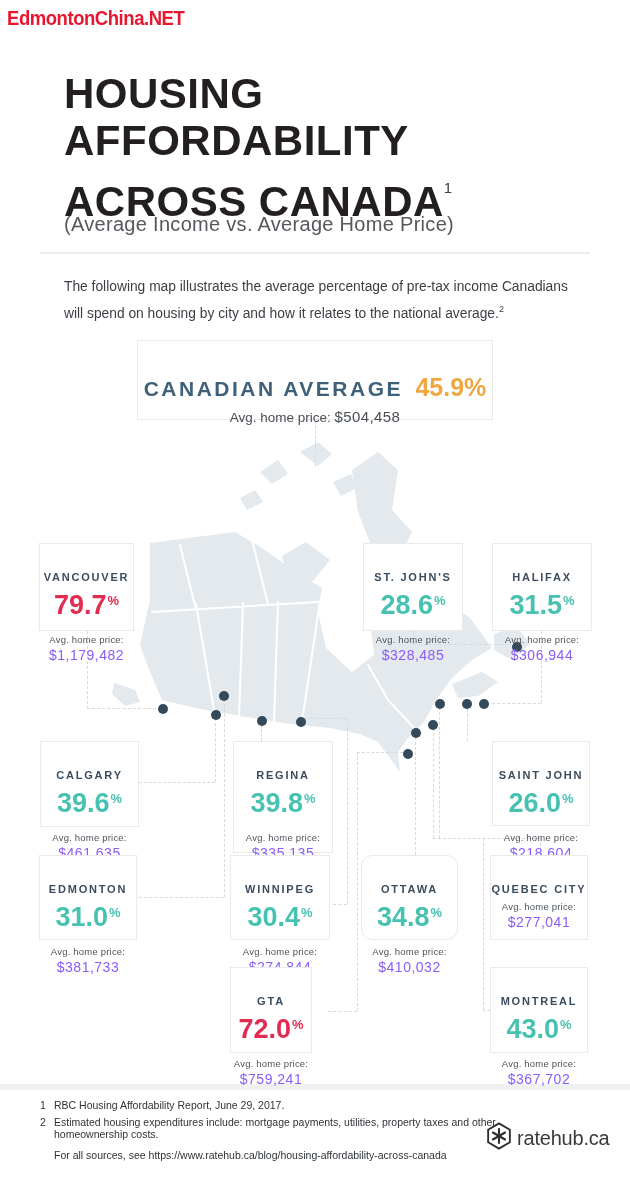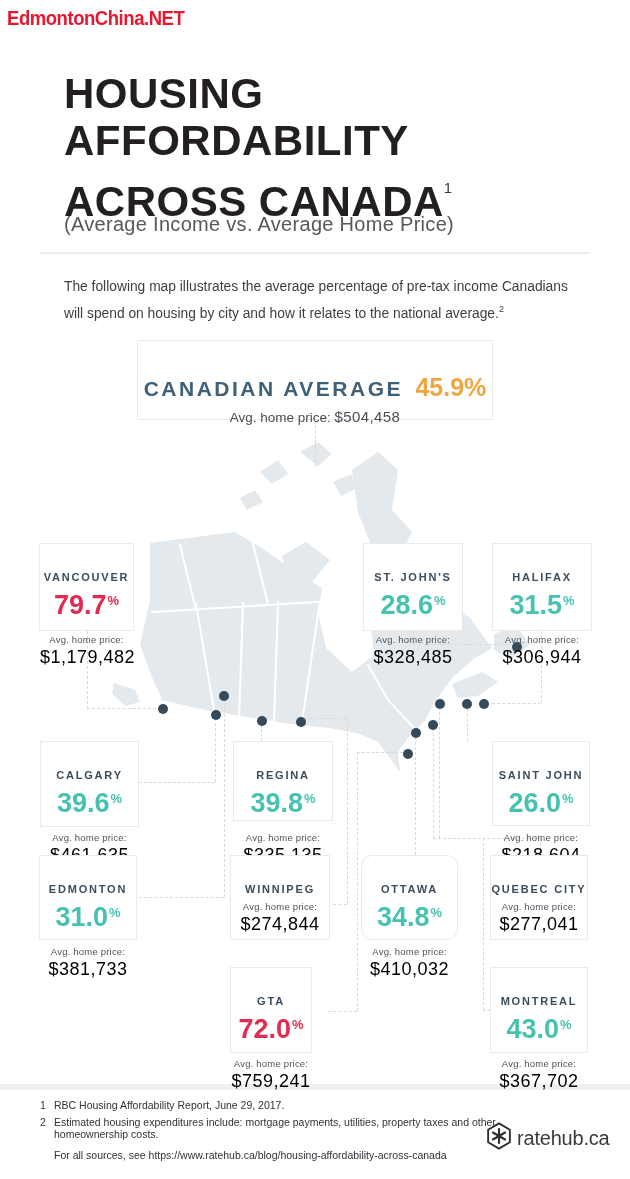--- a/index.html
+++ b/index.html
@@ -51,21 +51,21 @@
   .card {
     position:absolute; background:#fff; border:1px solid #e9eaeb; z-index:4;
     text-align:center; padding-top:27px;
   }
   .card .cname { font-size:11px; font-weight:700; letter-spacing:1.8px; color:#3a4d5f; white-space:nowrap; }
   .card .cval { margin-top:4px; font-size:27px; font-weight:700; line-height:36px; white-space:nowrap; }
   .card .cval .psym { font-size:13px; position:relative; top:-9px; margin-left:1px; }
   .cval.teal { color:#47c2b1; }
   .cval.red  { color:#e12b50; }
   .card .plabel { margin-top:6px; font-size:9.5px; color:#4d545b; letter-spacing:0.2px; }
-  .card .pval { margin-top:2px; font-size:18px; color:#000000; letter-spacing:0.5px; }
+  .card .pval { margin-top:2px; font-size:14px; color:#8b5cf6; letter-spacing:0.5px; }
 
   
   .section-divider { position:absolute; left:0; top:1084px; width:630px; height:6px; background:#eff1f1; }
   .footnotes { position:absolute; left:40px; top:1099px; font-size:10.5px; line-height:12px; color:#2f3337; }
   .fn { position:relative; padding-left:14px; margin-bottom:5px; }
   .fn .num { position:absolute; left:0; top:0; }
   .fn-sources { padding-left:14px; margin-top:9px; }
   .logo { position:absolute; left:486px; top:1122px; display:flex; align-items:center; z-index:4; }
   .logo-text { font-size:20px; color:#3a3a3a; margin-left:5px; letter-spacing:-0.2px; }
 </style>
@@ -200,21 +200,21 @@
     <div class="pval">$306,944</div>
   </div>
 
   <div class="card" style="left:40px; top:741px; width:99px; height:86px;">
     <div class="cname">CALGARY</div>
     <div class="cval teal"><span>39.6</span><span class="psym">%</span></div>
     <div class="plabel">Avg. home price:</div>
     <div class="pval">$461,635</div>
   </div>
 
-  <div class="card" style="left:233px; top:741px; width:100px; height:80px;">
+  <div class="card" style="left:233px; top:741px; width:100px; height:112px;">
     <div class="cname">REGINA</div>
     <div class="cval teal"><span>39.8</span><span class="psym">%</span></div>
     <div class="plabel">Avg. home price:</div>
     <div class="pval">$335,135</div>
   </div>
 
   <div class="card" style="left:492px; top:741px; width:98px; height:85px;">
     <div class="cname">SAINT JOHN</div>
     <div class="cval teal"><span>26.0</span><span class="psym">%</span></div>
     <div class="plabel">Avg. home price:</div>
@@ -223,20 +223,21 @@
 
   <div class="card" style="left:39px; top:855px; width:98px; height:85px;">
     <div class="cname">EDMONTON</div>
     <div class="cval teal"><span>31.0</span><span class="psym">%</span></div>
     <div class="plabel">Avg. home price:</div>
     <div class="pval">$381,733</div>
   </div>
 
   <div class="card" style="left:230px; top:855px; width:100px; height:85px;">
     <div class="cname">WINNIPEG</div>
+    <div class="cval teal"><span>30.4</span><span class="psym">%</span></div>
     <div class="plabel">Avg. home price:</div>
     <div class="pval">$274,844</div>
   </div>
 
   <div class="card" style="left:361px; top:855px; width:97px; height:85px;border-radius:11px;">
     <div class="cname">OTTAWA</div>
     <div class="cval teal"><span>34.8</span><span class="psym">%</span></div>
     <div class="plabel">Avg. home price:</div>
     <div class="pval">$410,032</div>
   </div>

